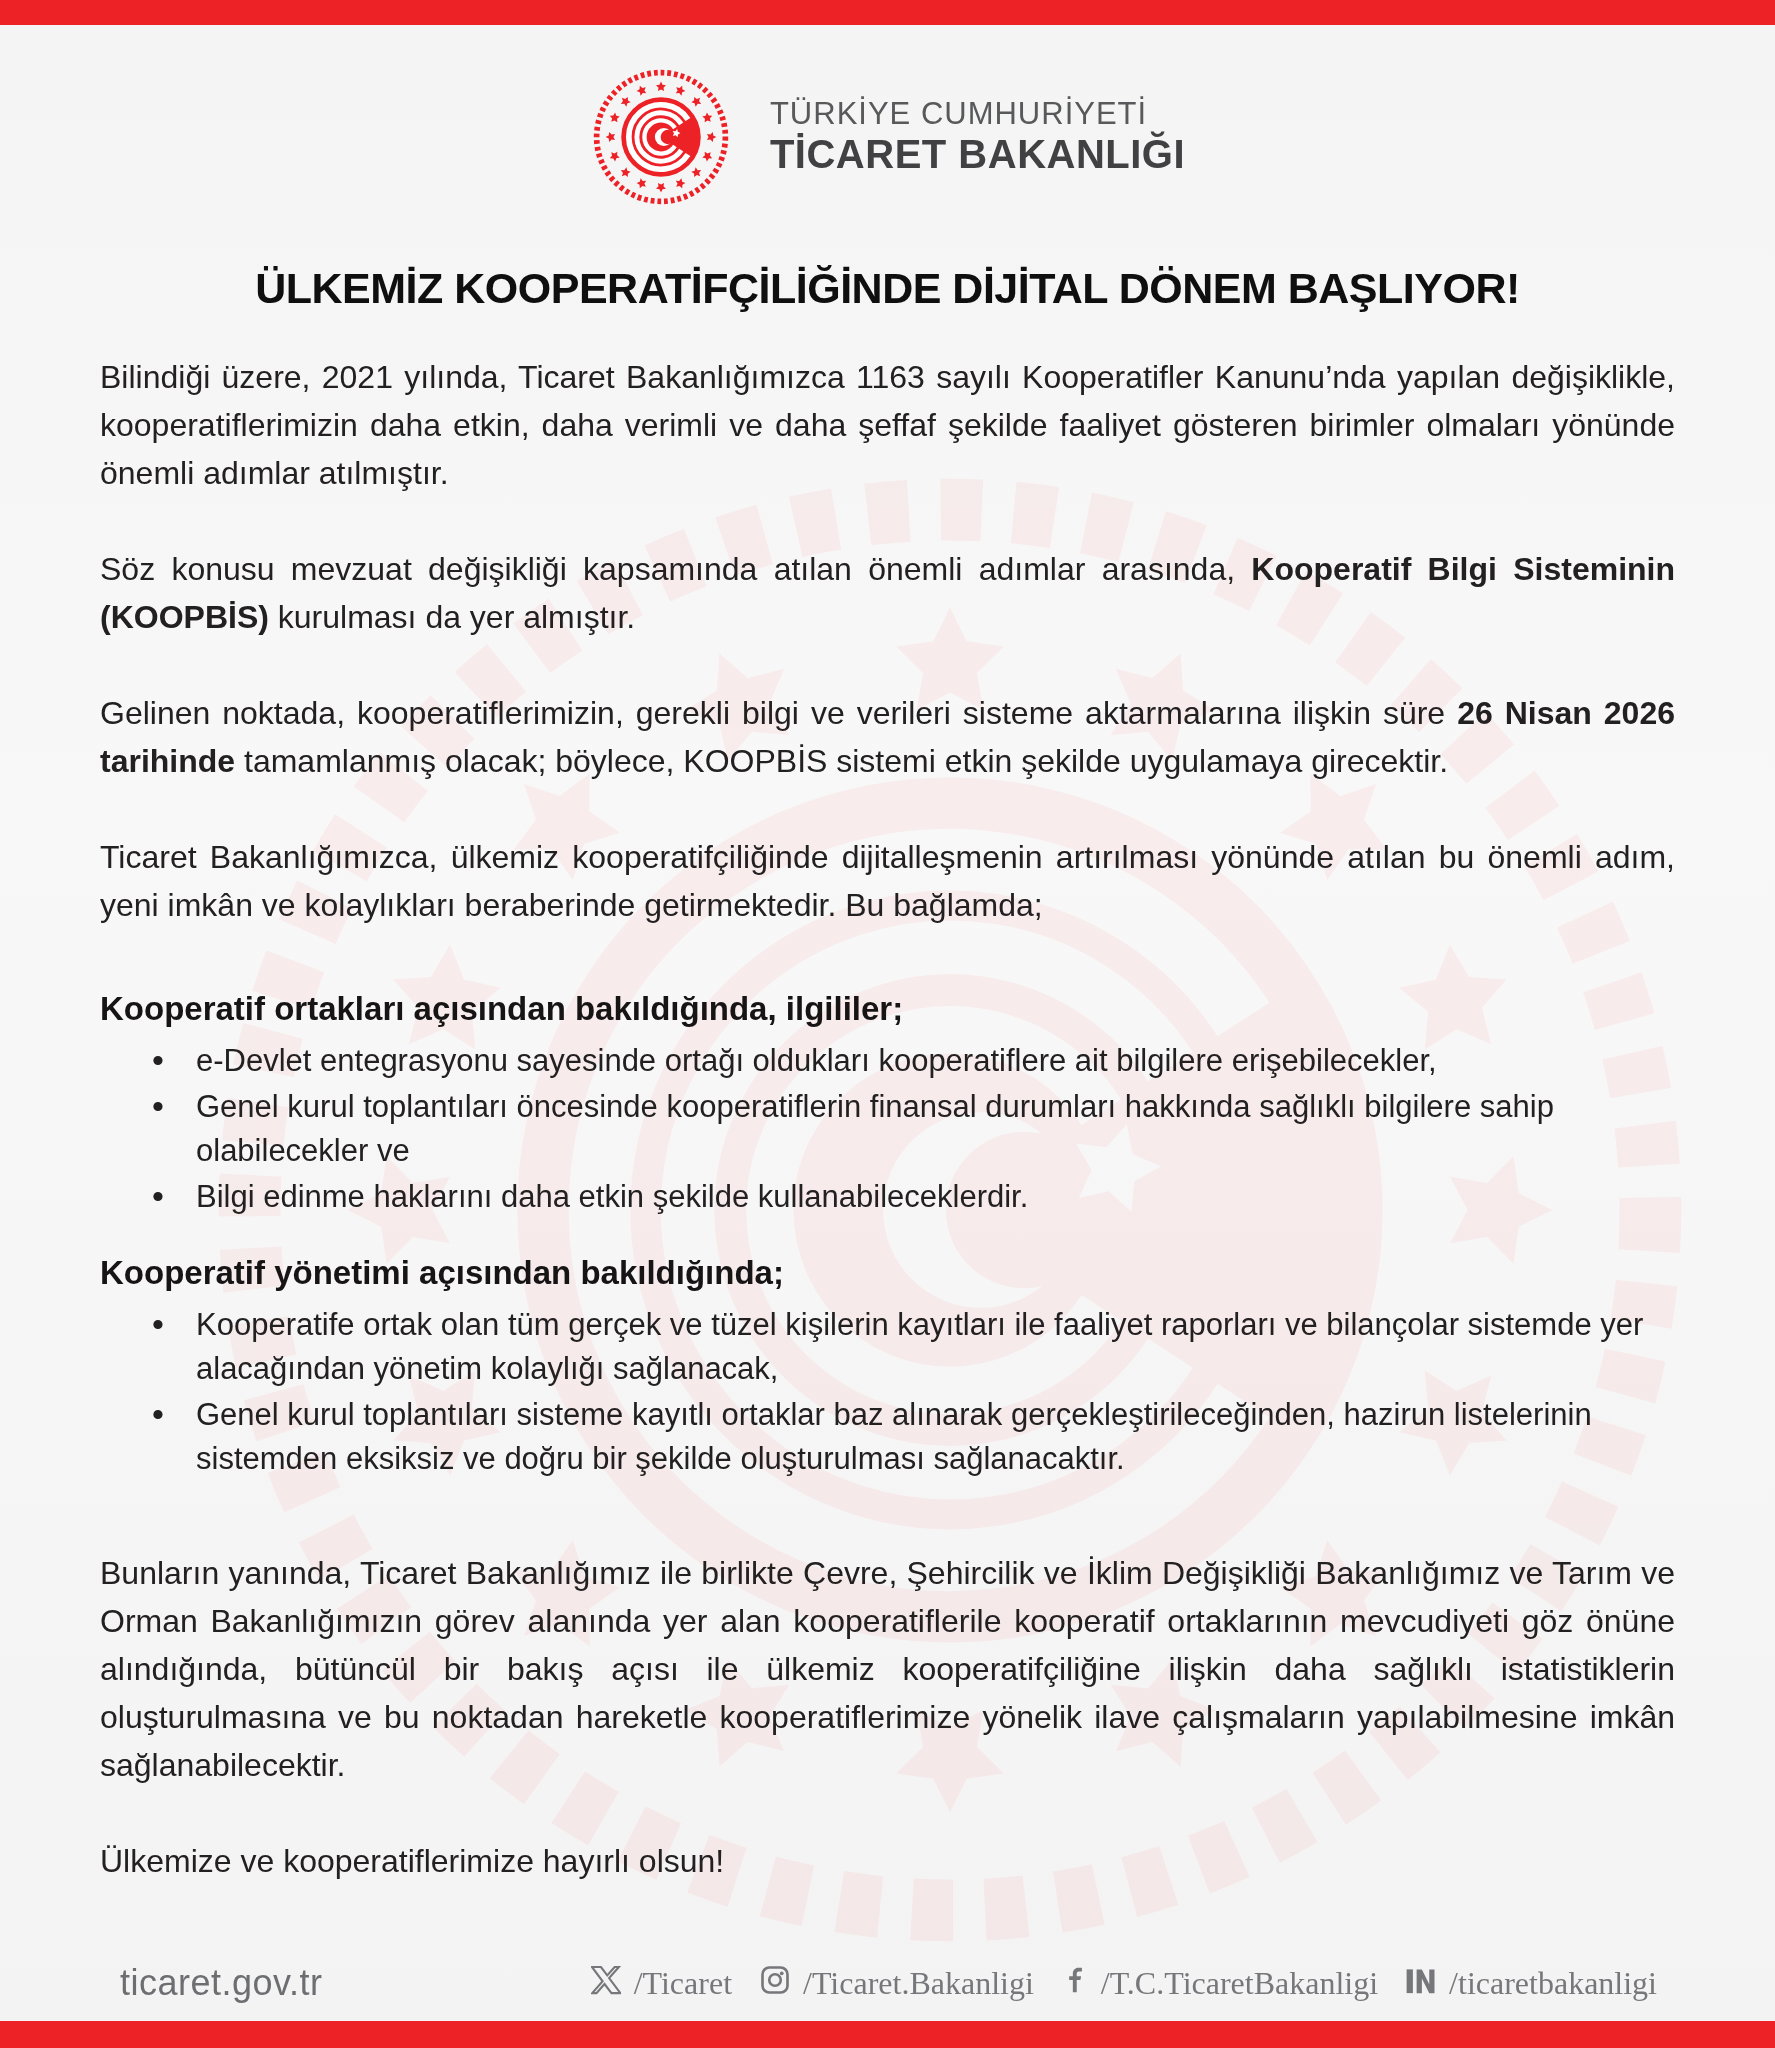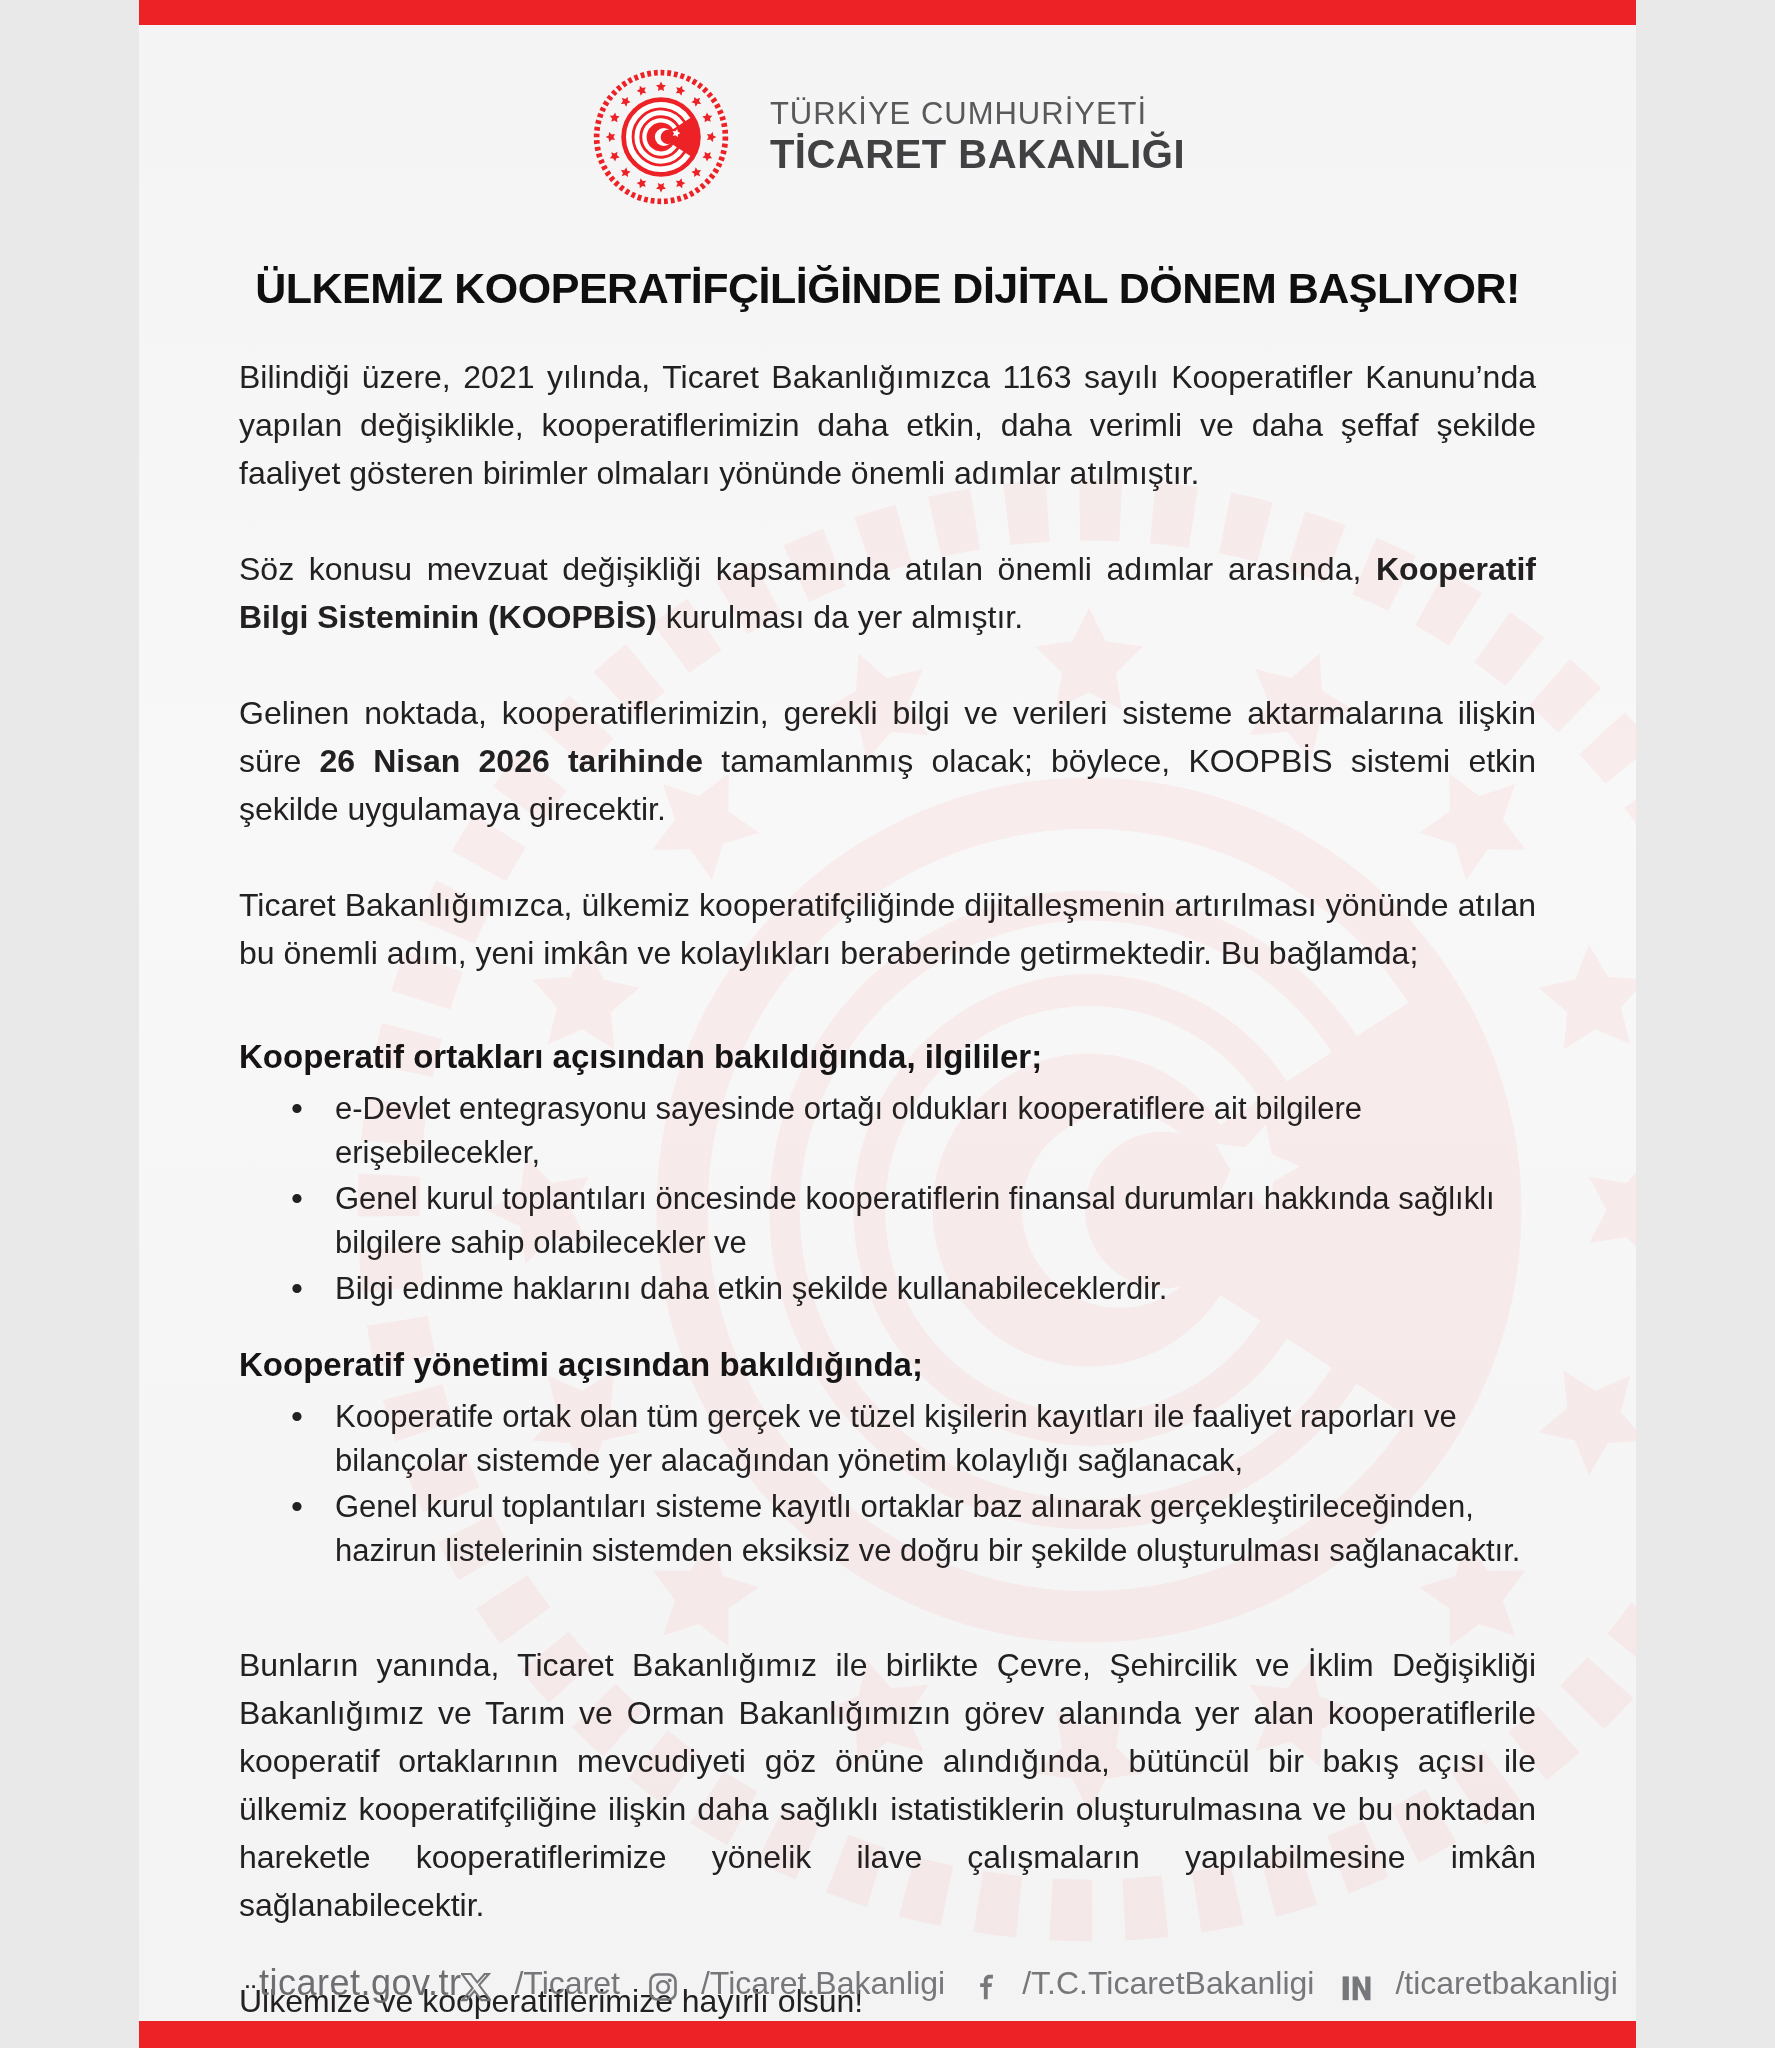--- a/index.html
+++ b/index.html
@@ -1,19 +1,19 @@
 <!DOCTYPE html>
 <html lang="tr"><head>
 <meta charset="utf-8">
 <style>
   * { margin:0; padding:0; box-sizing:border-box; }
   html,body { background:#e9e9e9; }
   .page {
     position:relative;
-    width:1497px; height:2048px;
+    width:1775px; height:2048px;
     margin:0 auto;
     background:linear-gradient(180deg,#f5f4f4 0%, #f9f8f8 40%, #f4f3f3 100%);
     font-family:"Liberation Sans", sans-serif;
     overflow:hidden;
   }
   .redbar { position:absolute; left:0; right:0; background:#ec2227; z-index:5; }
   .redbar.top { top:0; height:25px; }
   .redbar.bottom { bottom:0; height:27px; }
 
   .watermark { position:absolute; top:0; left:0; z-index:0; pointer-events:none; }
@@ -70,21 +70,21 @@
 
   
   .footer {
     position:absolute; left:0; right:0; bottom:44px; z-index:2;
     padding:0 118px 0 120px;
     display:flex; align-items:center; justify-content:space-between;
     color:#6d6e71;
   }
   .site { font-size:36px; letter-spacing:0.5px; }
   .socials { display:flex; align-items:center; gap:28px; }
-  .social-item { display:flex; align-items:flex-end; gap:23px; font-size:32px; color:#76777a; }
+  .social-item { display:flex; align-items:flex-start; gap:13px; font-size:32px; color:#76777a;font-family:Liberation Serif, serif; }
   .social-item svg { display:block; }
 </style>
 </head>
 <body>
 
 <div class="page">
 
   <div class="redbar top"></div>
 
   <svg class="watermark" width="1775" height="2048" viewBox="0 0 1775 2048" aria-hidden="true">

